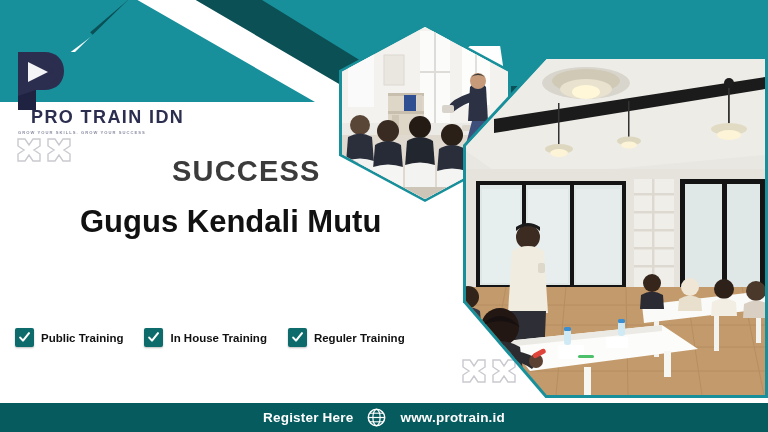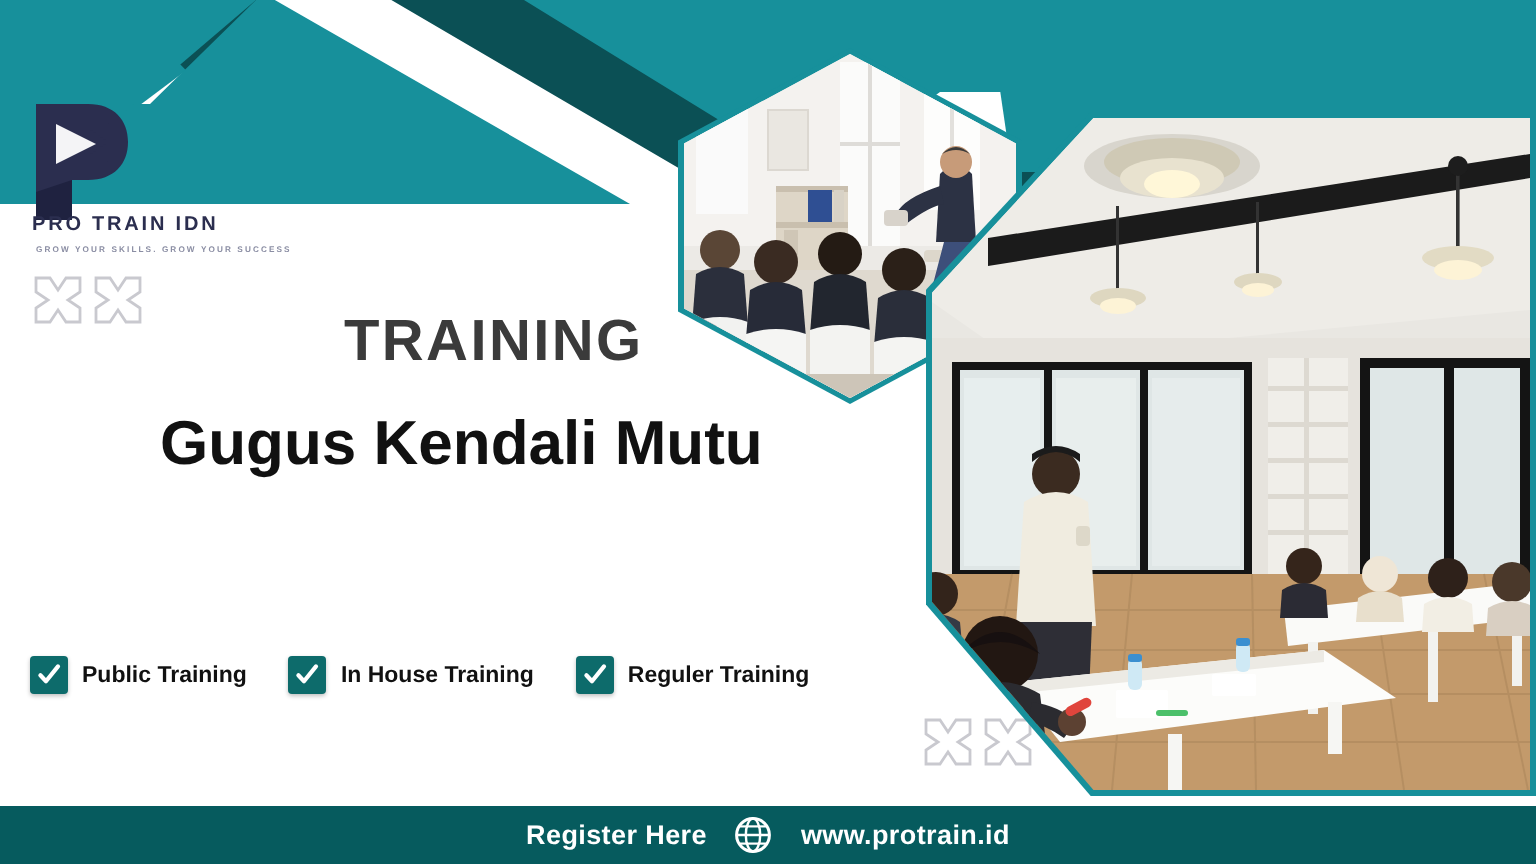--- a/index.html
+++ b/index.html
@@ -16,22 +16,22 @@
     background:#ffffff;
     overflow:hidden;
   }
   .band-svg { position:absolute; top:0; left:0; width:768px; height:432px; pointer-events:none; }
 
   
   #logo-block { position:absolute; left:14px; top:50px; width:200px; }
   #logo-mark { width:52px; height:62px; display:block; }
   #logo-text-row { display:flex; align-items:flex-end; margin-top:-4px; }
   #logo-wordmark {
-    font-size:10px; font-weight:bold; letter-spacing:1.4px;
-    color:#2b2e4f; line-height:1; margin-left:2px;
+    font-size:18px; font-weight:bold; letter-spacing:1.4px;
+    color:#2b2e4f; line-height:1; margin-left:17px;
   }
   #logo-tagline {
     font-size:4.1px; letter-spacing:1.05px; color:#8a8da3;
     margin-left:4px; margin-top:4px; font-weight:bold; white-space:nowrap;
   }
 
   
   .x-deco { position:absolute; }
 
   
@@ -147,21 +147,21 @@
     <path d="M4,2 L11,2 L15,8 L19,2 L26,2 L26,9 L20,13 L26,17 L26,24 L19,24 L15,18 L11,24 L4,24 L4,17 L10,13 L4,9 Z" fill="none" stroke="#c9c9cf" stroke-width="1.4"></path>
     <path d="M34,2 L41,2 L45,8 L49,2 L56,2 L56,9 L50,13 L56,17 L56,24 L49,24 L45,18 L41,24 L34,24 L34,17 L40,13 L34,9 Z" fill="none" stroke="#c9c9cf" stroke-width="1.4"></path>
   </svg>
 
   <svg class="x-deco" style="left:459px; top:358px;" width="62" height="30" viewBox="0 0 62 30">
     <path d="M4,2 L11,2 L15,8 L19,2 L26,2 L26,9 L20,13 L26,17 L26,24 L19,24 L15,18 L11,24 L4,24 L4,17 L10,13 L4,9 Z" fill="none" stroke="#c9c9cf" stroke-width="1.4"></path>
     <path d="M34,2 L41,2 L45,8 L49,2 L56,2 L56,9 L50,13 L56,17 L56,24 L49,24 L45,18 L41,24 L34,24 L34,17 L40,13 L34,9 Z" fill="none" stroke="#c9c9cf" stroke-width="1.4"></path>
   </svg>
 
   <div id="headline-block">
-    <div id="title-kicker">TRAINING</div>
+    <div id="title-kicker">SUCCESS</div>
     <div id="title-main">Gugus Kendali Mutu</div>
   </div>
 
   <div class="photo-frame" id="photo-hex-small">
     <div class="inner">
       <svg class="scene" viewBox="0 0 166 172" preserveAspectRatio="xMidYMid slice">
         <rect x="0" y="0" width="166" height="172" fill="#eceae6"></rect>
         <rect x="0" y="0" width="166" height="96" fill="#f4f2ef"></rect>
 
         <rect x="78" y="4" width="30" height="92" fill="#fbfbfa"></rect>

